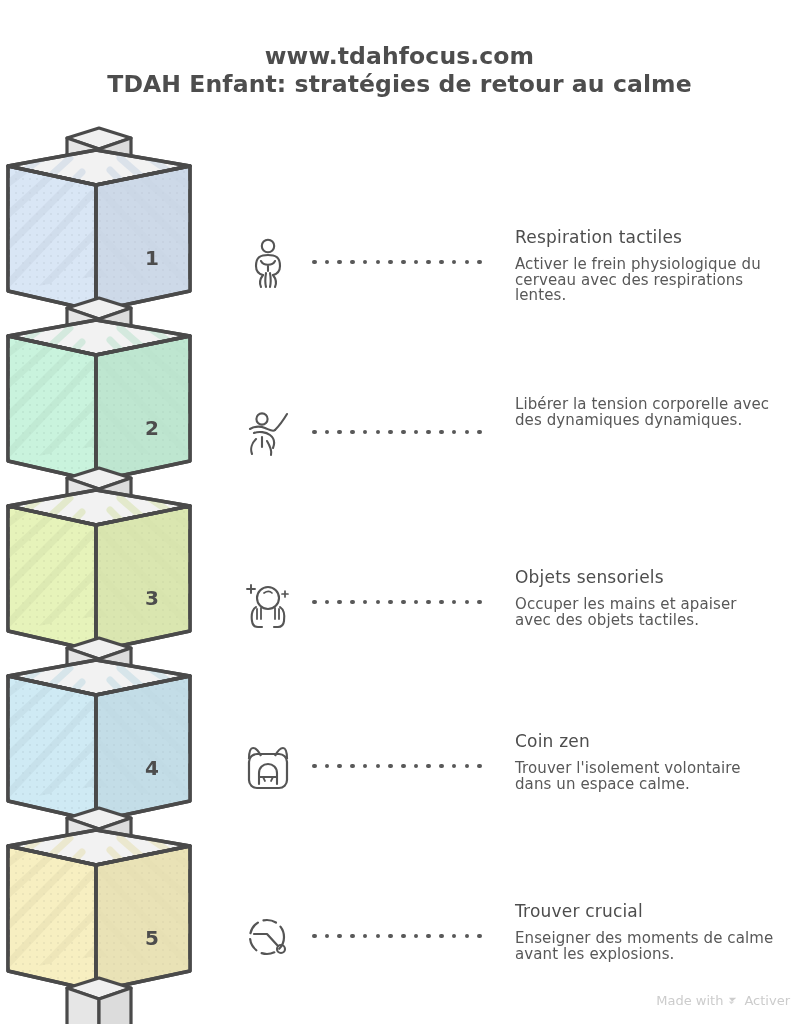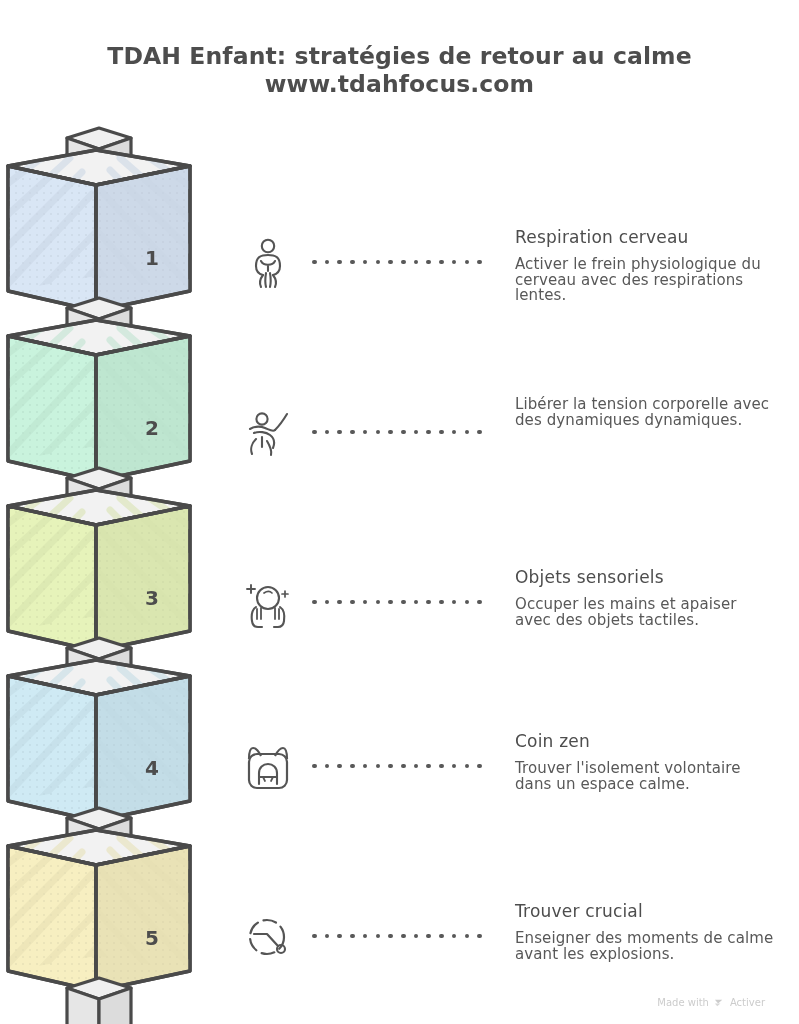--- a/index.html
+++ b/index.html
@@ -71,33 +71,33 @@
   .txt p{
     font-family:"DejaVu Sans", sans-serif;
     font-size:15px;
     color:#585858;
     line-height:15.5px;
     letter-spacing:.1px;
   }
 
   
   .footer{
-    position:absolute; right:34px; bottom:16px;
+    position:absolute; right:9px; bottom:16px;
     display:flex; align-items:center; gap:5px;
-    font-size:10px; color:#cccccc;
+    font-size:13px; color:#cccccc;
     font-family:"DejaVu Sans", sans-serif;
   }
   .footer .nap-mark{ display:block; width:11px; height:11px; }
 </style>
 </head>
 <body>
 
 <div class="header">
+  <div class="title-line">www.tdahfocus.com</div>
   <div class="title-line">TDAH Enfant: stratégies de retour au calme</div>
-  <div class="title-line">www.tdahfocus.com</div>
 </div>
 
 <div class="stack" id="stack">
     <div class="brick-wrap" style="top: 128px;">
   <svg class="brick-svg" width="260" height="215" viewBox="0 0 260 215">
     <defs>
       <pattern id="dots0" width="7" height="7" patternUnits="userSpaceOnUse">
         <circle cx="2" cy="2" r="0.75" fill="#b9c4d1" opacity="0.75"></circle>
       </pattern>
       <clipPath id="clipL0">
@@ -343,21 +343,21 @@
         <i></i>
         <i></i>
         <i></i>
         <i></i>
         <i></i>
         <i></i>
         <i></i>
         <i></i>
       </div>
     <div class="txt">
-      <h3>Respiration cerveau</h3>
+      <h3>Respiration tactiles</h3>
       <p>Activer le frein physiologique du cerveau avec des respirations lentes.</p>
     </div>
     </div>
     <div class="row" style="top: 405px;">
     <div class="icon-box">
       <svg viewBox="0 0 56 56" width="56" height="56">
     <circle cx="22" cy="14" r="5.6" fill="none" stroke="#555" stroke-width="2.1"></circle>
     <path d="M10 24 C15 21 20 21 25 23 C30 25 33 27 35 25" fill="none" stroke="#555" stroke-width="2.1" stroke-linecap="round"></path>
     <path d="M35 25 C40 20 44 14 47 9" fill="none" stroke="#555" stroke-width="2.1" stroke-linecap="round"></path>
     <path d="M14 28 C19 26 26 27 30 30 C34 33 35 38 33 43" fill="none" stroke="#555" stroke-width="2.1" stroke-linecap="round"></path>

